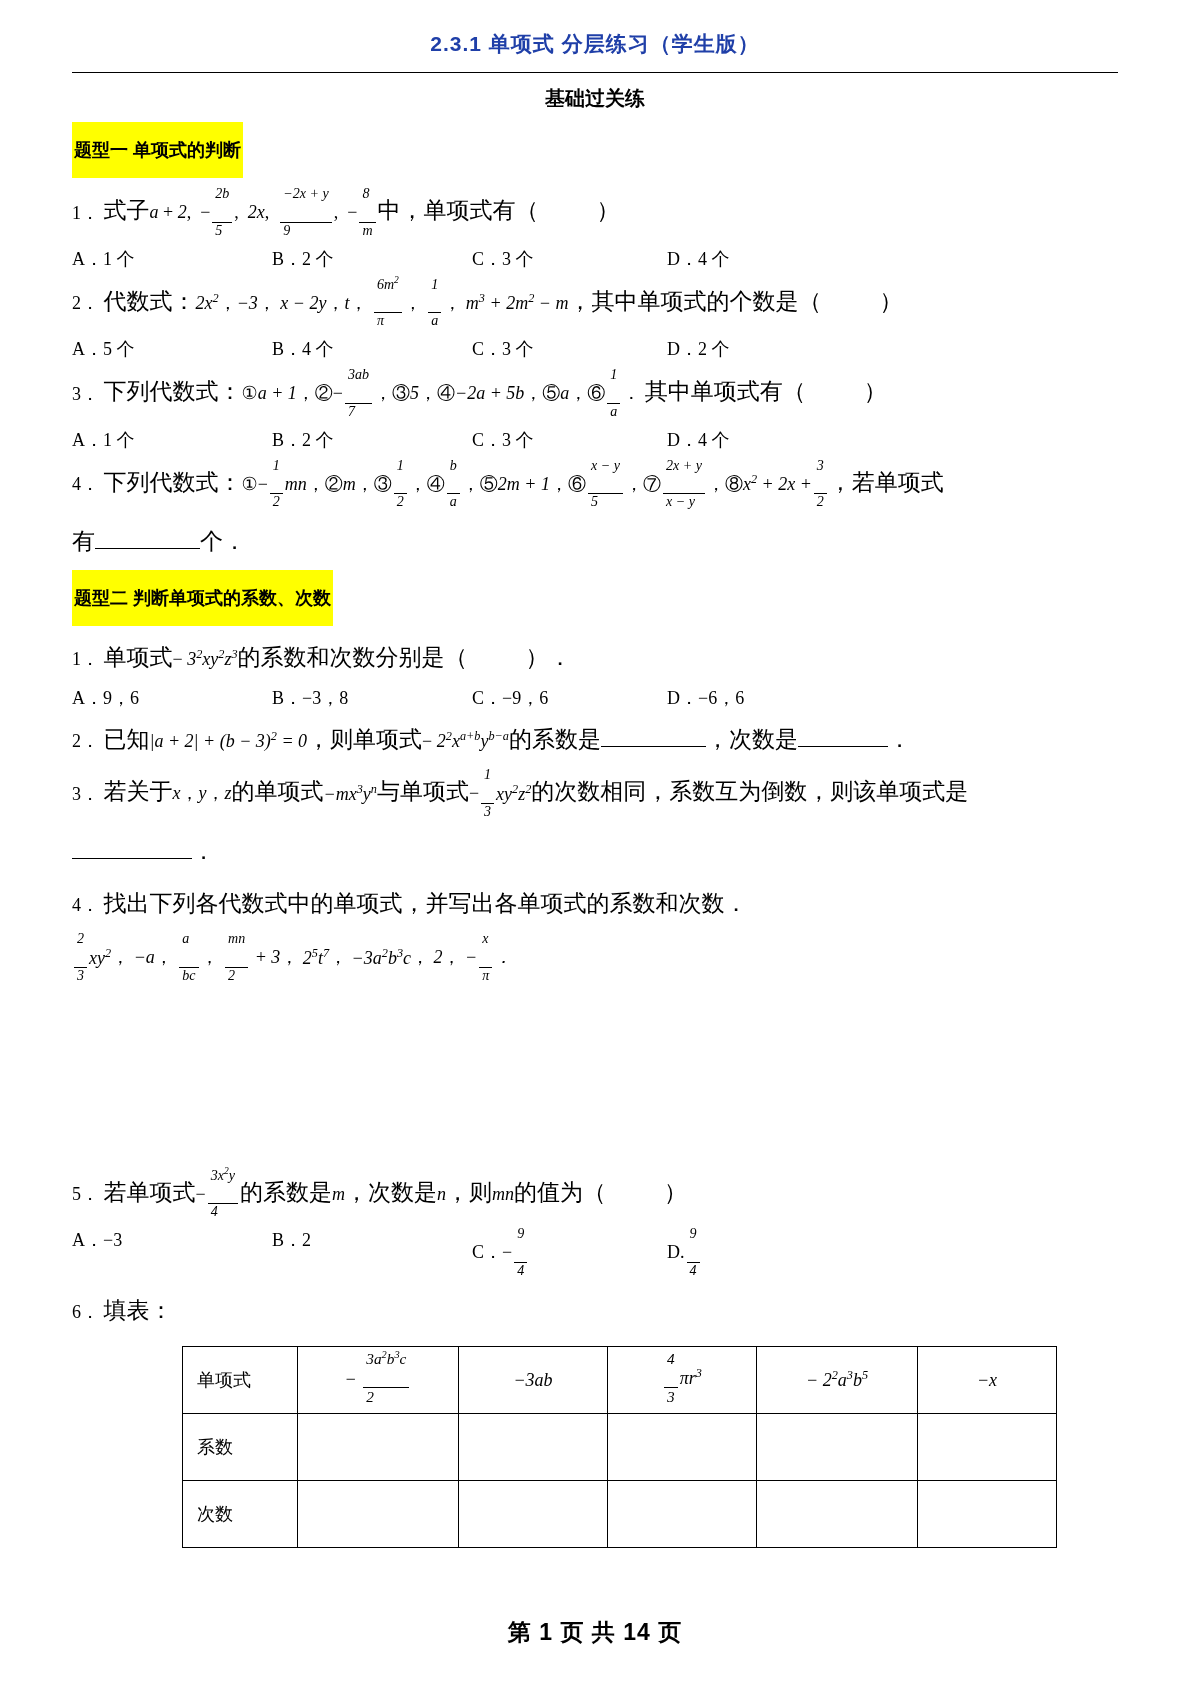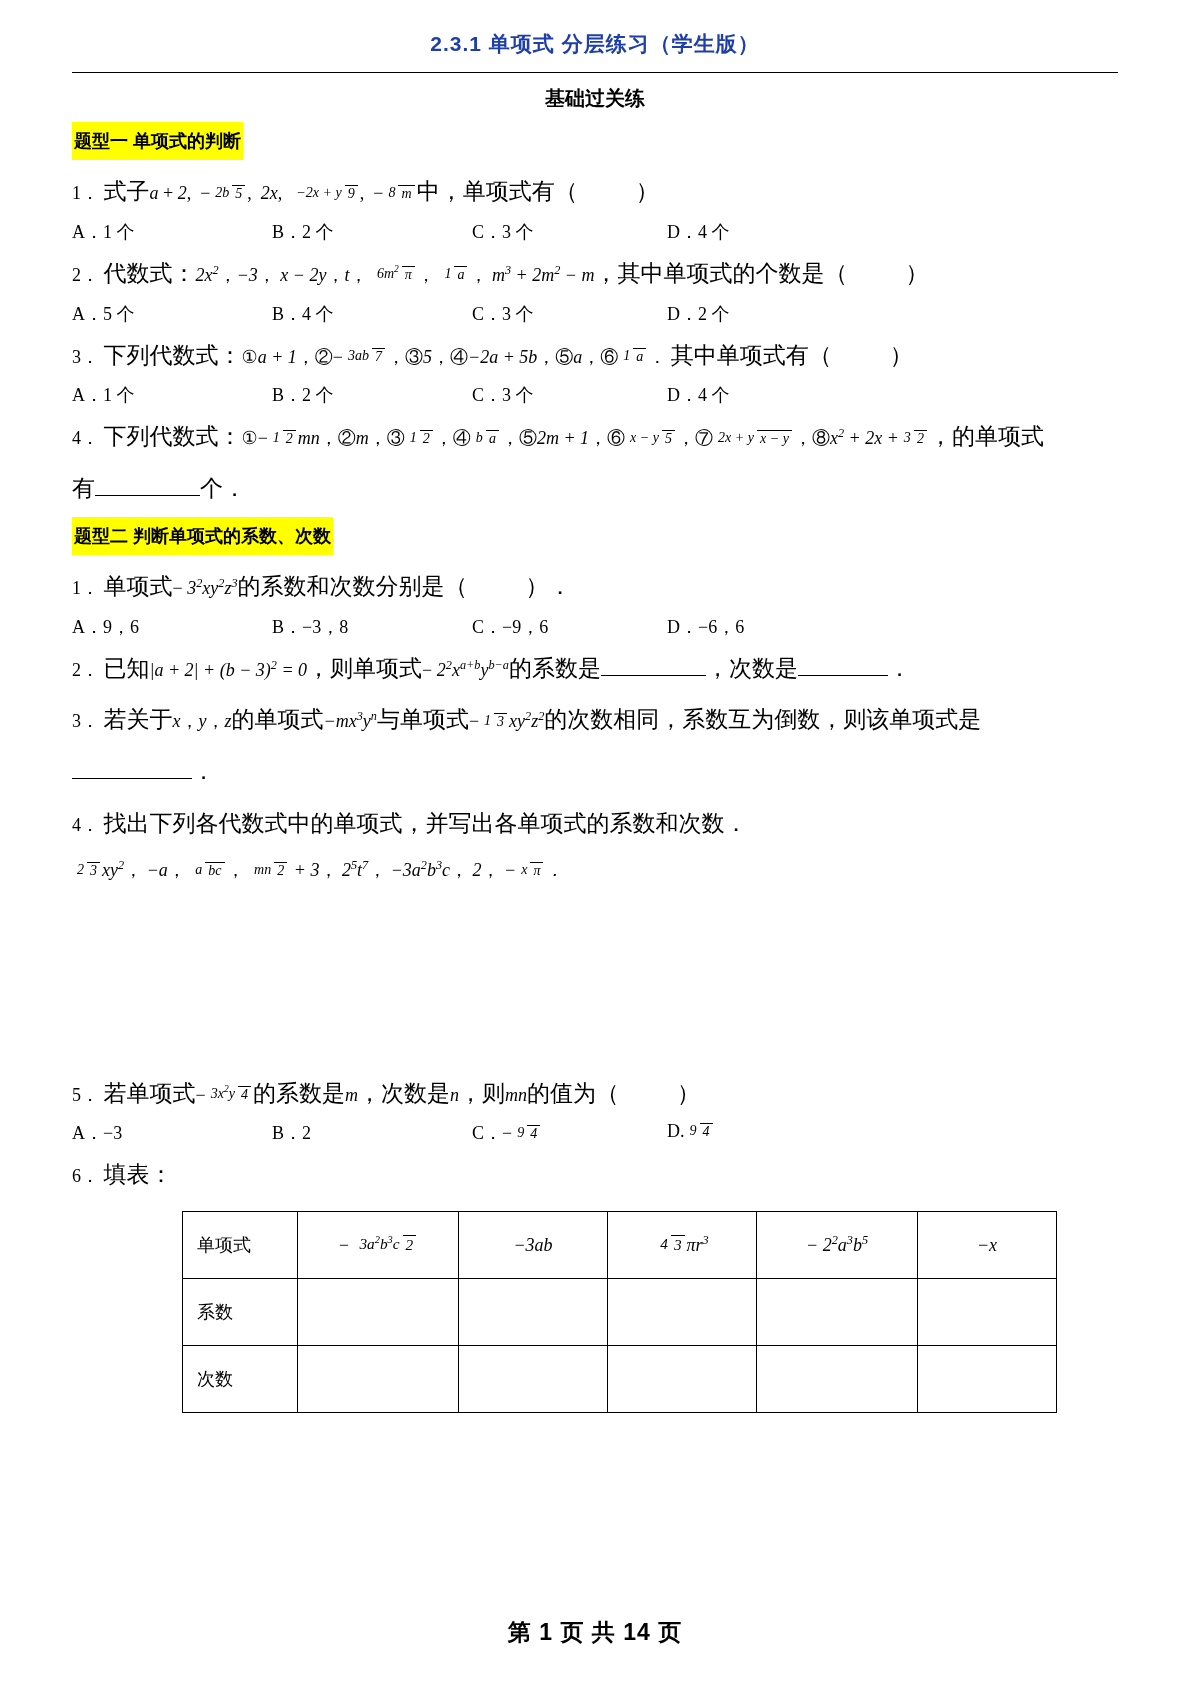--- a/index.html
+++ b/index.html
@@ -43,21 +43,21 @@
     font-family: "Liberation Sans", sans-serif;
     margin-top: 12px;
     margin-bottom: 10px;
   }
   .type-head {
     display: inline-block;
     background: #ffff00;
     font-weight: bold;
     font-size: 18px;
     font-family: "Liberation Sans", sans-serif;
-    padding: 7px 2px;
+    padding: 16px 2px;
     line-height: 1.35;
   }
   .type-head-wrap { margin: 6px 0 10px 0; }
   .q {
     font-size: 18px;
     line-height: 1.9;
     margin: 8px 0 6px 0;
     position: relative;
   }
   .q-num {
@@ -74,28 +74,29 @@
   .opt.o1 { width: 200px; }
   .opt.o2 { width: 200px; }
   .opt.o3 { width: 195px; }
   .opt.o4 { width: 180px; }
   i.m, .math {
     font-style: italic;
     font-family: "Liberation Serif", serif;
   }
   .frac {
     display: inline-flex;
-    flex-direction: row;
+    flex-direction: column;
     vertical-align: middle;
     text-align: left;
     font-size: 0.78em;
     line-height: 1.12;
     margin: 0 2px;
     position: relative;
     top: -0.15em;
+    gap: 20px;
   }
   .frac .num { padding: 0 3px; }
   .frac .den { border-top: 1px solid #000; padding: 0 3px; }
   sup { font-size: 0.68em; vertical-align: super; line-height: 0; }
   .blank {
     display: inline-block;
     border-bottom: 1px solid #000;
     min-width: 70px;
     height: 1em;
   }
@@ -233,21 +234,21 @@
         <span class="den"><i class="m">a</i></span>
       </span>，⑤<i class="m">2m + 1</i>，⑥<span class="frac">
         <span class="num"><i class="m">x − y</i></span>
         <span class="den"><i class="m">5</i></span>
       </span>，⑦<span class="frac">
         <span class="num"><i class="m">2x + y</i></span>
         <span class="den"><i class="m">x − y</i></span>
       </span>，⑧<i class="m">x<sup>2</sup> + 2x +</i><span class="frac">
         <span class="num"><i class="m">3</i></span>
         <span class="den"><i class="m">2</i></span>
-      </span><span class="cn">，的单项式</span>
+      </span><span class="cn">，若单项式</span>
   </div>
   <div class="q">
     <span class="cn">有</span><span class="blank w2"></span><span class="cn">个．</span>
   </div>
 
   <div class="type-head-wrap">
     <span class="type-head">题型二  判断单项式的系数、次数</span>
   </div>
 
   <div class="q">

